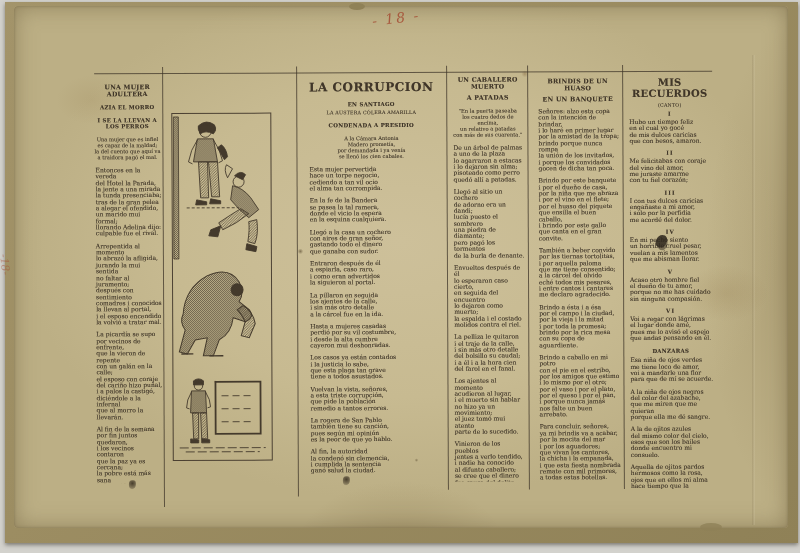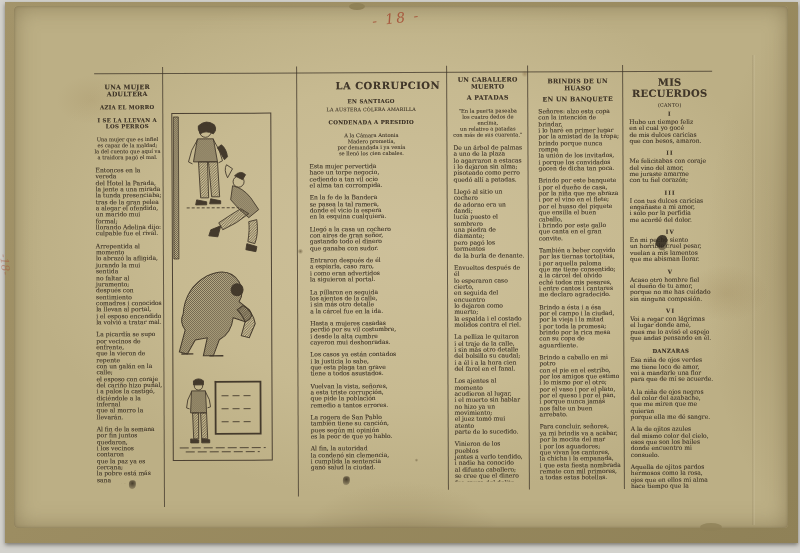--- a/index.html
+++ b/index.html
@@ -55,21 +55,21 @@
     text-shadow:0 0 .5px rgba(69,60,47,.55);
     overflow:hidden;
   }
   .c0{left:94px;top:82px;width:68px;height:400px;}
   .c1{left:303px;top:80px;width:138px;height:402px;}
   .c2{left:452px;top:76px;width:73px;height:406px;}
   .c3{left:537px;top:78px;width:83px;height:404px;}
   .c4{left:628px;top:78px;width:85px;height:412px;}
   .blk{margin:0 0 5px;}
   .h1{font-size:6.2px;font-weight:700;text-align:center;letter-spacing:.25px;margin:0 0 4px;}
-  .c1 .h1{font-size:10px;letter-spacing:.5px;text-align:right;}
+  .c1 .h1{font-size:12px;letter-spacing:.5px;}
   .c4 .h1{font-size:10px;}
   .h1s{font-size:6.2px;font-weight:700;text-align:center;letter-spacing:.3px;margin:2px 0 6px;}
   .h2{font-size:5.4px;font-weight:700;text-align:center;letter-spacing:.3px;margin:7px 0 3px;}
   .tiny{font-size:4.8px;text-align:center;margin:2px 0;letter-spacing:.2px;}
   .ep{font-size:5.2px;line-height:6px;text-align:center;margin:7px 0;}
   .st{font-size:6px;line-height:6.35px;margin:0 0 6px 2px;text-align:left;}
   .c1 .st{margin-left:7px;}
   .num{font-size:5.5px;font-weight:700;text-align:center;letter-spacing:1.2px;margin:3px 0 2px;}
 
   

